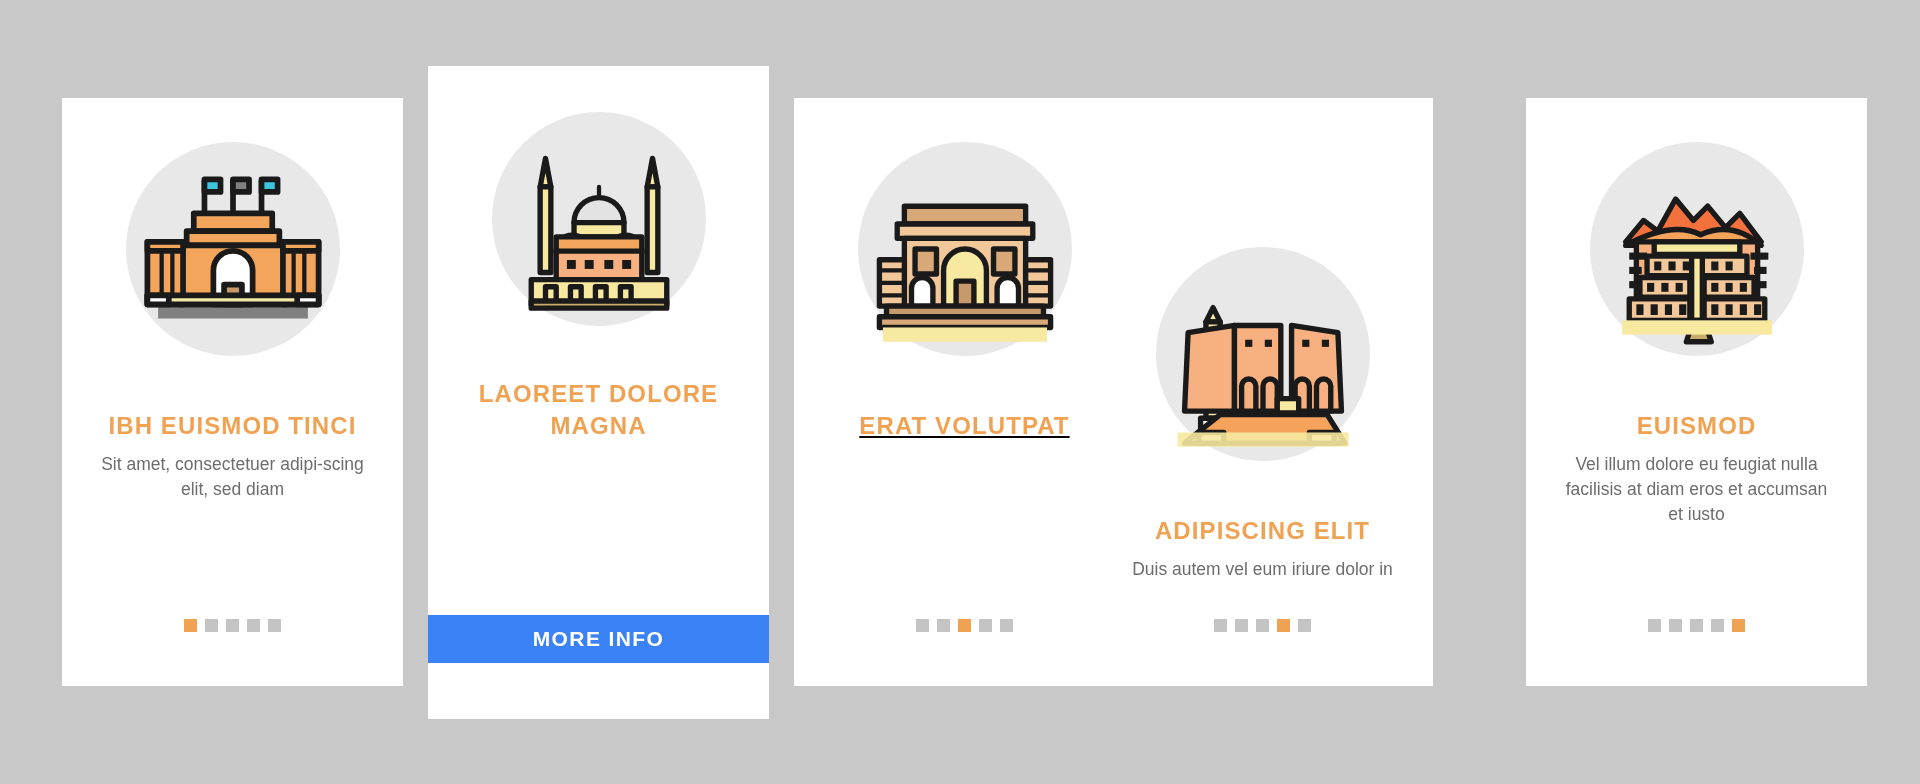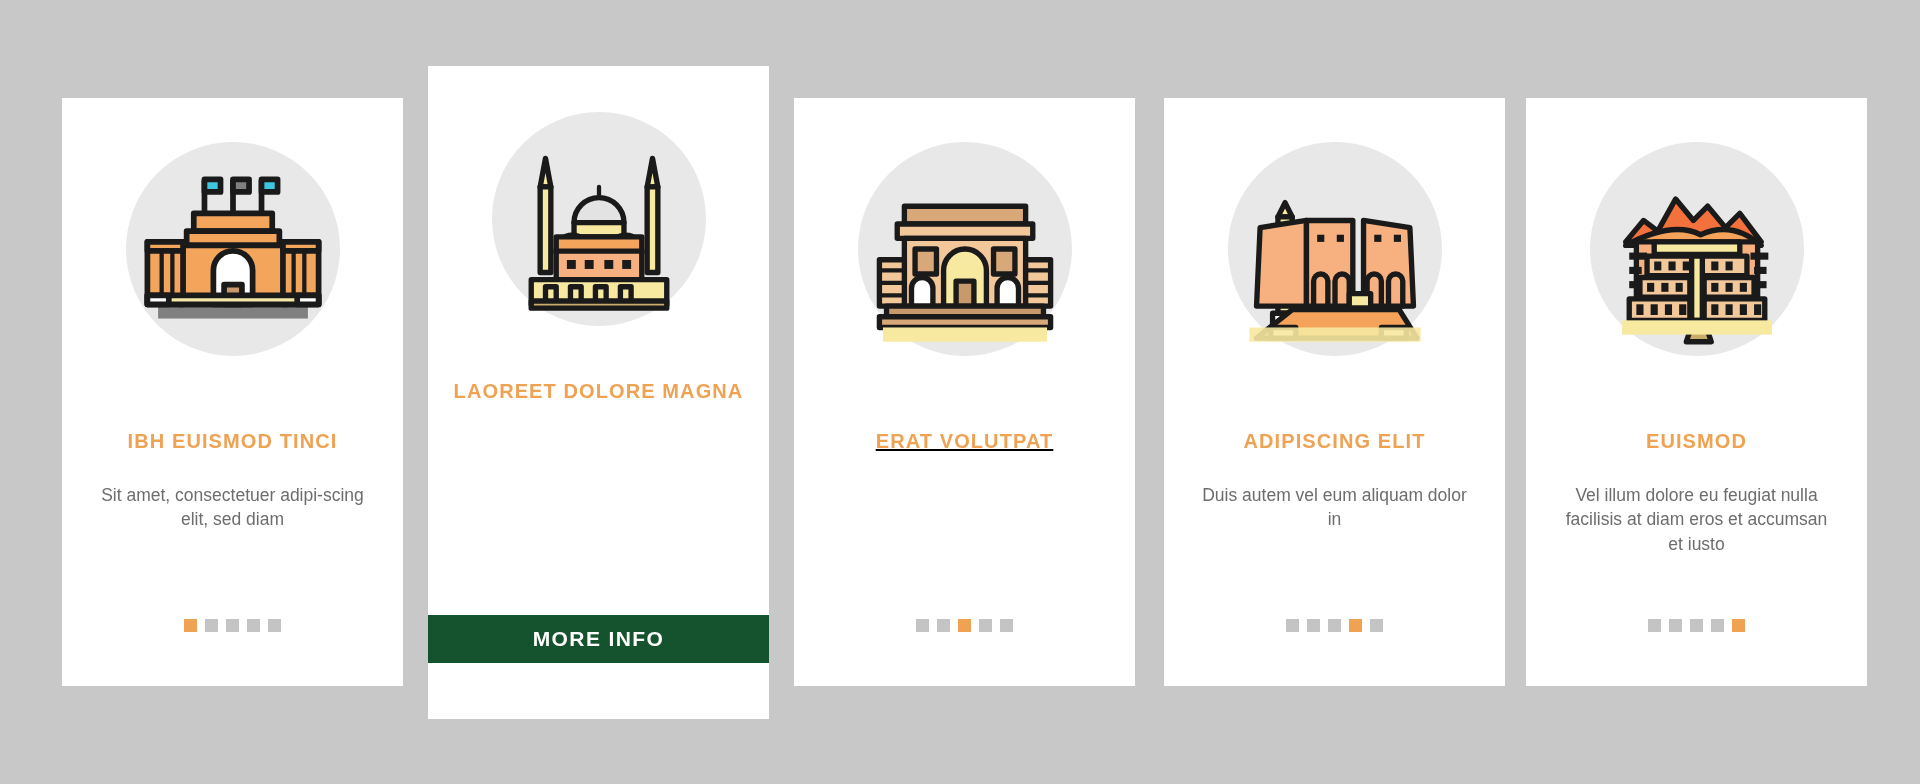--- a/index.html
+++ b/index.html
@@ -24,31 +24,30 @@
     background: #ffffff;
     box-sizing: border-box;
     display: flex;
     flex-direction: column;
     align-items: center;
   }
   .card.standard {
     top: 98px;
     width: 341px;
     height: 588px;
-    gap: 18px;
   }
   .card.featured {
     top: 66px;
     width: 341px;
     height: 653px;
   }
   .c1 { left: 62px; }
   .c2 { left: 428px; }
   .c3 { left: 794px; text-decoration: underline; }
-  .c4 { left: 1164px; }
+  .c4 { left: 1092px; justify-content: center; }
   .c5 { left: 1526px; }
 
   .icon-wrap {
     position: relative;
     width: 214px;
     height: 214px;
     margin-top: 44px;
     display: flex;
     align-items: center;
     justify-content: center;
@@ -63,21 +62,21 @@
     background: #e8e8e8;
   }
   .icon-svg {
     position: relative;
     width: 214px;
     height: 214px;
   }
 
   .title {
     margin-top: 54px;
-    font-size: 20px;
+    font-size: 24px;
     font-weight: bold;
     letter-spacing: 1.1px;
     color: #f0a253;
     text-align: center;
     line-height: 1.33;
     width: 300px;
   }
   .featured .title { margin-top: 52px; }
 
   .body {
@@ -104,21 +103,21 @@
     background: #c4c4c4;
   }
   .dot.active { background: #f0a253; }
 
   .more-btn {
     position: absolute;
     left: 0;
     bottom: 56px;
     width: 100%;
     height: 48px;
-    background: #14532d;
+    background: #3b82f6;
     color: #ffffff;
     font-size: 21px;
     font-weight: bold;
     letter-spacing: 1.4px;
     display: flex;
     align-items: center;
     justify-content: center;
     border: none;
     cursor: pointer;
     font-family: "Liberation Sans", sans-serif;
@@ -295,21 +294,21 @@
           <rect x="68" y="85" width="12" height="8" fill="#f7e9a0"></rect>
 
           <path d="M16 110 L36 94 L96 94 L106 110 Z" fill="#f5a35a"></path>
           <rect x="24" y="104" width="14" height="6" fill="#ffffff"></rect>
           <rect x="86" y="104" width="14" height="6" fill="#ffffff"></rect>
           <rect x="12" y="104" width="96" height="8" fill="#f7e9a0" stroke="none" opacity="0.9"></rect>
         </g>
       </svg>
     </div>
     <div class="title">ADIPISCING ELIT</div>
-    <div class="body">Duis autem vel eum aliquam dolor in</div>
+    <div class="body">Duis autem vel eum iriure dolor in</div>
     <div class="dots">
       <span class="dot"></span>
       <span class="dot"></span>
       <span class="dot"></span>
       <span class="dot active"></span>
       <span class="dot"></span>
     </div>
   </div>
 
   <div class="card standard c5">

